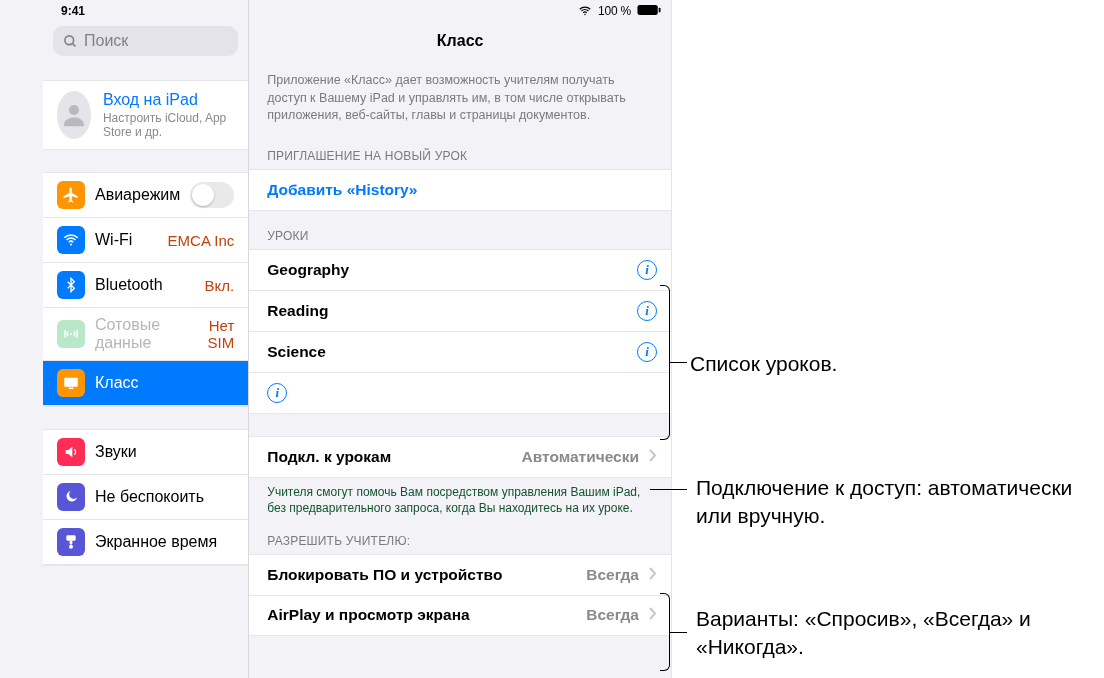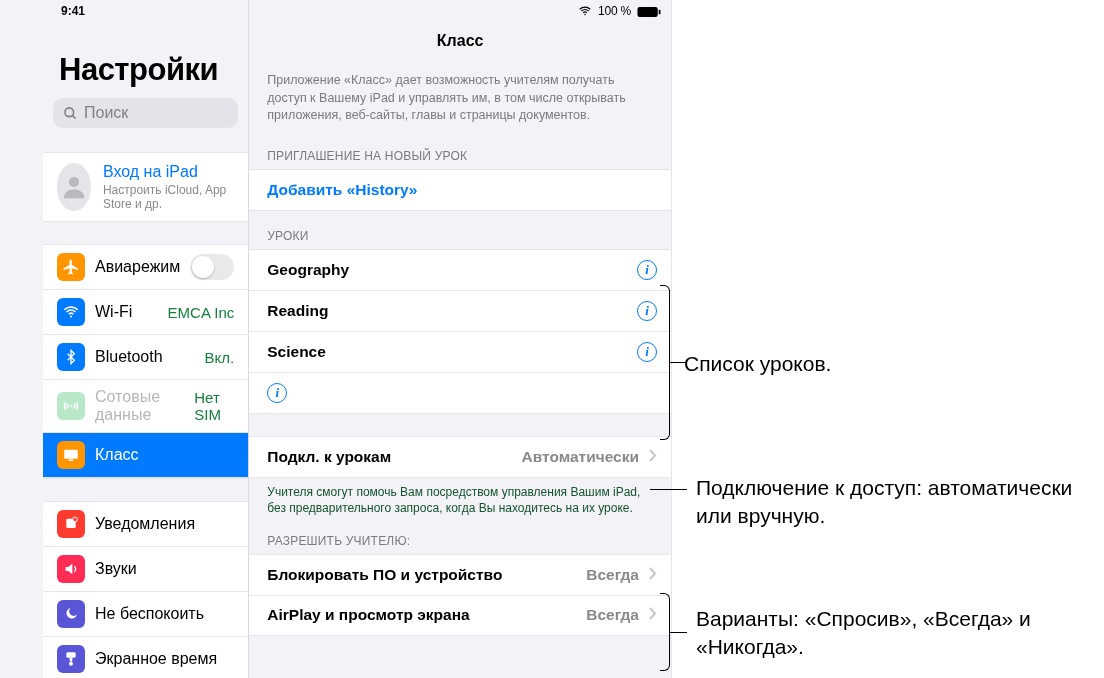--- a/index.html
+++ b/index.html
@@ -70,21 +70,21 @@
   .group .row + .row { border-top: 1px solid #e5e5ea; margin-left:0; }
   .iconbox {
     width: 28px; height: 28px;
     border-radius: 6px;
     display: flex;
     align-items: center;
     justify-content: center;
     flex: 0 0 auto;
   }
   .row-label { flex: 1 1 auto; font-size: 16px; color:#000; }
-  .row-sub { color: #15803d; font-size: 15px; }
+  .row-sub { color: #c2410c; font-size: 15px; text-align: right; }
   .row.selected { background: #007aff; }
   .row.selected .row-label { color: #fff; }
   .toggle {
     width: 44px; height: 26px; border-radius: 13px;
     background: #e9e9eb; position: relative; flex:0 0 auto;
   }
   .toggle::after {
     content:""; position:absolute; width:22px; height:22px;
     background:#fff; border-radius:50%; top:2px; left:2px;
     box-shadow: 0 1px 2px rgba(0,0,0,.25);
@@ -106,21 +106,21 @@
   
   .detail {
     flex: 1 1 auto;
     height: 100%;
     background: #f2f2f7;
     overflow: hidden;
     position: relative;
   }
   .status-right {
     position:absolute; top:4px; right:10px;
-    display:flex; align-items:flex-end; gap:6px;
+    display:flex; align-items:flex-start; gap:6px;
     font-size:12px; font-weight:500;
   }
   .battery-pct { letter-spacing: -0.2px; }
   .detail-title {
     text-align:center; font-weight:600; font-size:16px;
     padding-top: 32px;
   }
   .desc {
     color:#7a7a7f; font-size:12.5px; line-height:1.4;
     padding: 22px 18px 6px 18px;
@@ -186,21 +186,20 @@
     height:1px; background:#000;
   }
 </style>
 </head>
 <body>
 
 <div class="device">
 
   <div class="sidebar">
     <div class="status-left">9:41</div>
-    <div class="sb-title">Настройки</div>
 
     <div class="search">
       <svg width="15" height="15" viewBox="0 0 24 24" fill="none" stroke="#808086" stroke-width="2.5">
           <circle cx="10" cy="10" r="7"></circle>
           <line x1="20" y1="20" x2="15" y2="15"></line>
         </svg>
       <span class="search-ph">Поиск</span>
     </div>
 
     <div class="signin-row">
@@ -265,29 +264,20 @@
           <svg width="18" height="18" viewBox="0 0 24 24" fill="#fff">
               <rect x="3" y="5" width="18" height="12" rx="1"></rect>
               <rect x="9" y="18" width="6" height="2"></rect>
             </svg>
         </div>
         <span class="row-label">Класс</span>
       </div>
     </div>
 
     <div class="group">
-      <div class="row">
-        <div class="iconbox" style="background:#ff3b30">
-          <svg width="16" height="16" viewBox="0 0 24 24" fill="#fff">
-              <rect x="5" y="4" width="14" height="14" rx="2"></rect>
-              <circle cx="18" cy="5" r="3.5" fill="#ff3b30" stroke="#fff" stroke-width="1.5"></circle>
-            </svg>
-        </div>
-        <span class="row-label">Уведомления</span>
-      </div>
       <div class="row">
         <div class="iconbox" style="background:#ff2d55">
           <svg width="16" height="16" viewBox="0 0 24 24" fill="#fff">
               <path d="M4 9v6h4l6 5V4l-6 5H4z"></path>
               <path d="M17 8a5 5 0 0 1 0 8" fill="none" stroke="#fff" stroke-width="2"></path>
             </svg>
         </div>
         <span class="row-label">Звуки</span>
       </div>
       <div class="row">
@@ -390,21 +380,21 @@
             </svg>
         </span>
       </div>
     </div>
   </div>
 </div>
 
 <div class="callouts">
   <div class="bracket" style="top:285px;height:155px;left:-12px"></div>
   <div class="lead" style="top:362px;left:-2px;width:17px"></div>
-  <div class="callout-text" style="top:350px;left:12px">Список уроков.</div>
+  <div class="callout-text" style="top:350px;left:18px">Список уроков.</div>
 
   <div class="lead" style="top:489px;left:-22px;width:37px"></div>
   <div class="callout-text" style="top:474px;left:24px;max-width:390px">Подключение к доступ: автоматически или вручную.</div>
 
   <div class="bracket" style="top:593px;height:78px;left:-12px"></div>
   <div class="lead" style="top:632px;left:-2px;width:17px"></div>
   <div class="callout-text" style="top:605px;left:24px;max-width:390px">Варианты: «Спросив», «Всегда» и «Никогда».</div>
 </div>
 
 </body></html>

